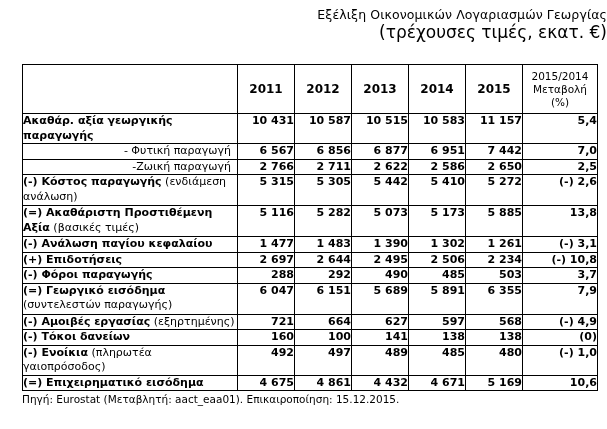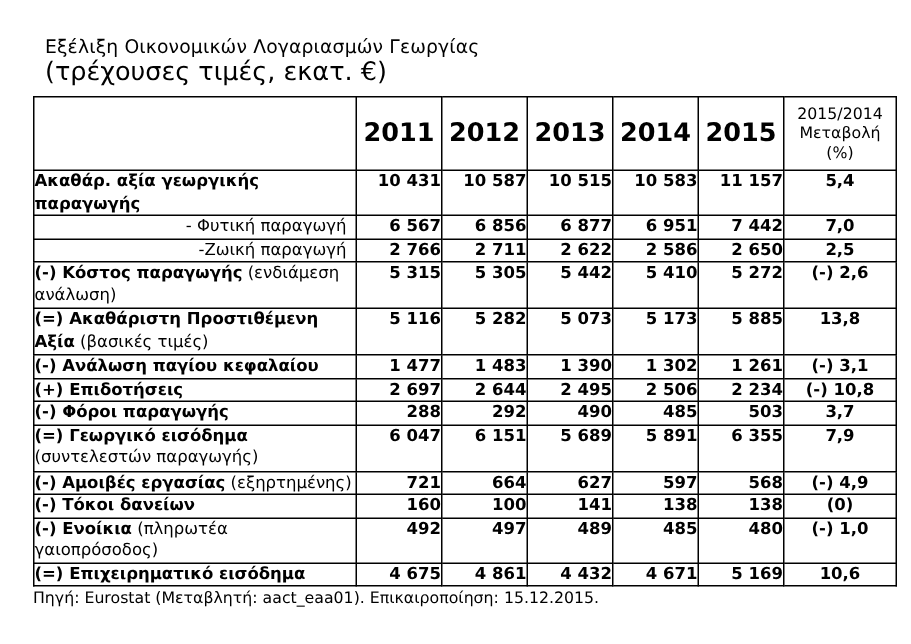--- a/index.html
+++ b/index.html
@@ -14,22 +14,22 @@
     color: #000000;
     overflow: hidden;
   }
   .page {
     position: relative;
     width: 607px;
     height: 429px;
     box-sizing: border-box;
   }
   .title-block {
-    text-align: left;
-    padding-top: 22px;
+    text-align: right;
+    padding-top: 6px;
     margin-left: 30px;
   }
   .title-main {
     font-size: 12.5px;
     line-height: 17px;
     letter-spacing: 0.1px;
   }
   .title-sub {
     font-size: 17px;
     line-height: 17px;
@@ -56,21 +56,21 @@
   col.c-yr    { width: 57px; }
   col.c-chg   { width: 75px; }
 
   
   thead th.h-label {
     height: 48px;
   }
   thead th.h-year {
     text-align: center;
     font-weight: bold;
-    font-size: 17px;
+    font-size: 12px;
     vertical-align: middle;
     height: 48px;
   }
   thead th.h-chg {
     text-align: center;
     font-weight: normal;
     font-size: 10.5px;
     vertical-align: middle;
     line-height: 13px;
     height: 48px;
@@ -90,21 +90,21 @@
 
   td.num {
     text-align: right;
     font-weight: bold;
     font-size: 11px;
     padding: 1px 5px 2px 3px;
     line-height: 14.5px;
     white-space: nowrap;
   }
   td.chg {
-    text-align: center;
+    text-align: right;
     font-weight: bold;
     font-size: 11px;
     padding: 1px 3px 2px 3px;
     line-height: 14.5px;
     white-space: nowrap;
     margin-top: 40px;
   }
   tr.tall td { height: 30px; }
 
   .source {

